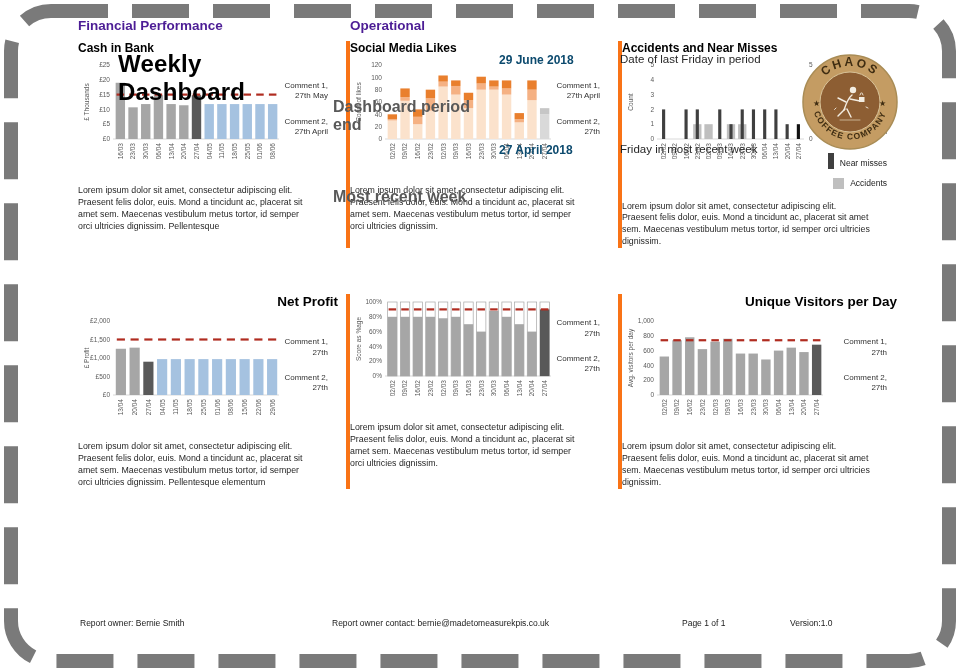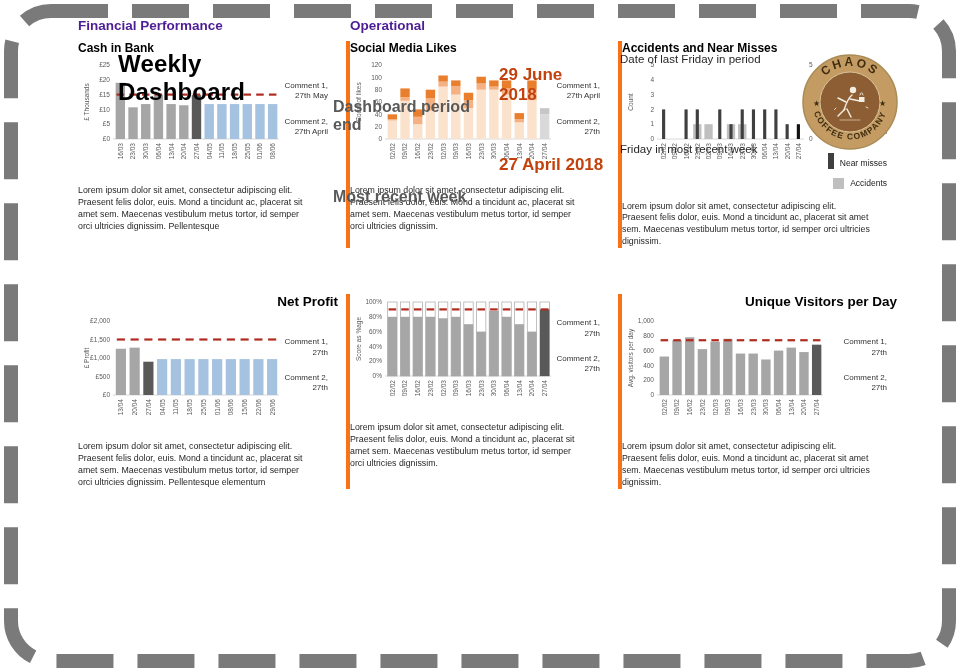--- a/index.html
+++ b/index.html
@@ -4,21 +4,21 @@
 <style>
   html,body{margin:0;padding:0;background:#fff;}
   .page{position:relative;width:960px;height:672px;background:#fff;overflow:hidden;
         font-family:"Liberation Sans",sans-serif;color:#1a1a1a;}
   .border-svg{position:absolute;inset:0;pointer-events:none;}
   
   .header{position:absolute;left:78px;top:50px;right:150px;display:flex;align-items:flex-start;}
   .page-title{font-size:24px;font-weight:bold;color:#000;letter-spacing:0.2px;width:215px;flex:none;margin-left:40px;}
   .period-grid{display:grid;grid-template-columns:150px 105px auto;column-gap:16px;row-gap:9px;margin-top:3px;}
   .p-label{font-size:16px;font-weight:bold;color:#595959;text-align:left;margin-top:45px;}
-  .p-value{font-size:17px;font-weight:bold;color:#c2410c;margin-top:12px;}
+  .p-value{font-size:12px;font-weight:bold;color:#0c4a6e;}
   .p-note{font-size:11.5px;color:#262626;}
   .logo{position:absolute;right:60px;top:52px;}
   
   .section-row,.kpi-row{display:grid;grid-template-columns:272px 272px 283px;margin-left:78px;}
   .section-row{margin-top:18px;}
   .section-title{font-size:13.5px;font-weight:bold;color:#4c1d95;}
   .kpi-row{margin-top:8px;}
   .kpi-row .cell{padding-right:8px;}
   .kpi-row .cell:nth-child(-n+2){border-right:4px solid #f97316;}
   .cell{min-height:10px;}
@@ -487,13 +487,19 @@
          <div class="comment">Comment 1, 27th</div>
          <div class="comment">Comment 2,  27th</div>
 
        </div>
      </div>
      <div class="lorem">Lorem ipsum dolor sit amet, consectetur adipiscing elit. Praesent felis dolor, euis. Mond a tincidunt ac, placerat sit amet sem. Maecenas vestibulum metus tortor, id semper orci ultricies dignissim.</div>
         </div>
       </div>
   </div>
 
+  <div class="footer">
+    <span class="f-owner">Report owner: Bernie Smith</span>
+    <span class="f-contact">Report owner contact: bernie@madetomeasurekpis.co.uk</span>
+    <span class="f-page">Page 1 of 1</span>
+    <span class="f-version">Version:1.0</span>
+  </div>
 </div>
 
 </body></html>

